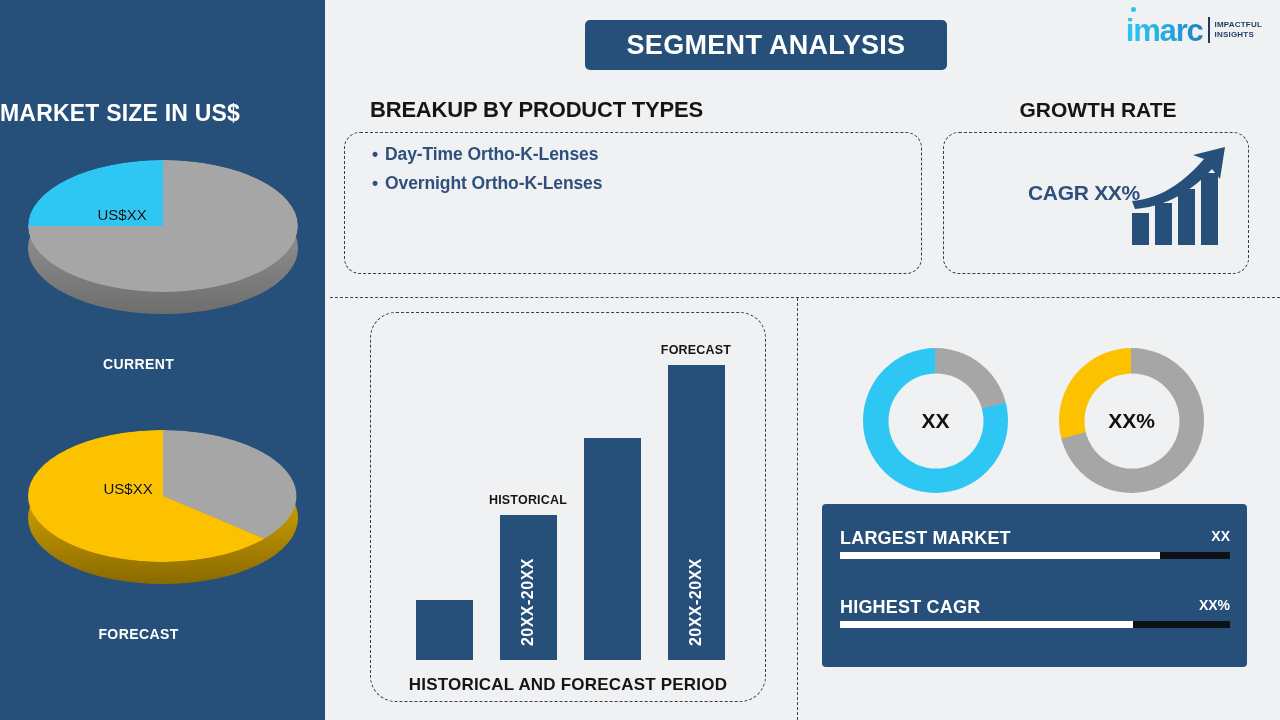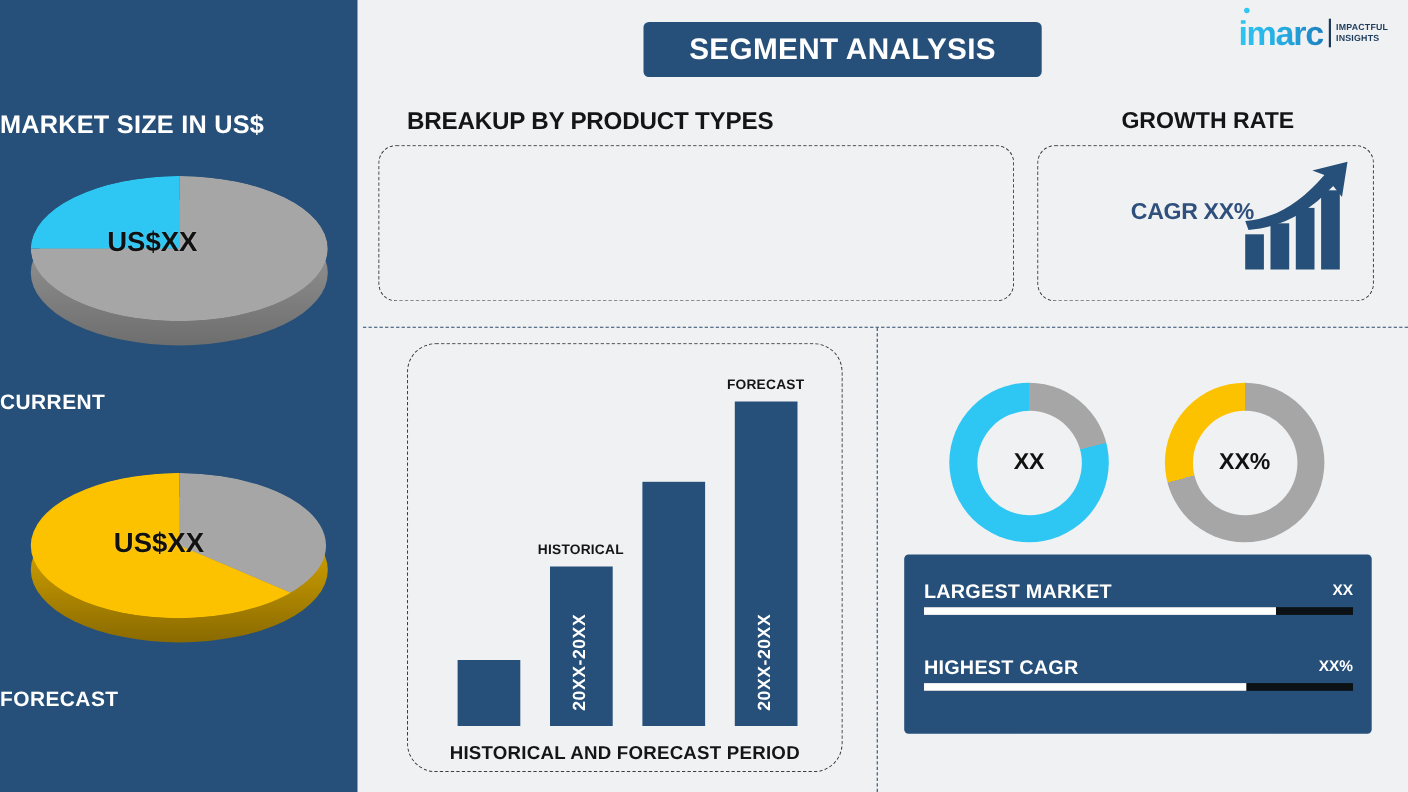--- a/index.html
+++ b/index.html
@@ -35,26 +35,26 @@
     background:linear-gradient(180deg,#9a9a9a 0%,#8d8d8d 40%,#6e6e6e 100%);
   }
   .pie-side.gold{
     background:linear-gradient(180deg,#cfa000 0%,#c99b00 40%,#8a6a00 100%);
   }
   .pie-top{
     position:absolute; left:0; top:0; width:270px; height:132px;
     border-radius:50%/50%;
   }
   .pie-label{
-    position:absolute; color:#111; font-size:25px; font-weight:bold;
+    position:absolute; color:#111; font-size:15px; font-weight:normal;
     z-index:6; text-shadow:0 0 2px rgba(255,255,255,.25);
   }
   .pie-caption{
-    position:absolute; left:0; width:277px; text-align:left;
-    color:#ffffff; font-size:19px; font-weight:bold; letter-spacing:.4px;
+    position:absolute; left:0; width:277px; text-align:center;
+    color:#ffffff; font-size:14px; font-weight:bold; letter-spacing:.4px;
   }
 
   
   .header-title{
     position:absolute; left:585px; top:20px; width:362px; height:50px;
     background:#265079; border-radius:5px;
     color:#ffffff; font-size:27px; font-weight:bold; letter-spacing:.3px;
     display:flex; align-items:center; justify-content:center;
   }
   .logo{
@@ -219,20 +219,24 @@
     <div class="logo-dot"></div>
     <div class="logo-bar"></div>
     <div class="logo-tag">
       <div>IMPACTFUL</div>
       <div>INSIGHTS</div>
     </div>
   </div>
 
   <div class="sect-title breakup-title">BREAKUP BY PRODUCT TYPES</div>
   <div class="dash-box breakup-box"></div>
+  <div class="bullet-list">
+    <div class="bullet-item">Day-Time Ortho-K-Lenses</div>
+    <div class="bullet-item">Overnight Ortho-K-Lenses</div>
+  </div>
 
   <div class="sect-title growth-title">GROWTH RATE</div>
   <div class="dash-box growth-box"></div>
   <div class="cagr-text">
     <div>CAGR XX%</div>
   </div>
   <svg class="growth-icon" viewBox="0 0 100 105">
     <rect x="2" y="68" width="17" height="32" fill="#265079"></rect>
     <rect x="25" y="58" width="17" height="42" fill="#265079"></rect>
     <rect x="48" y="44" width="17" height="56" fill="#265079"></rect>

